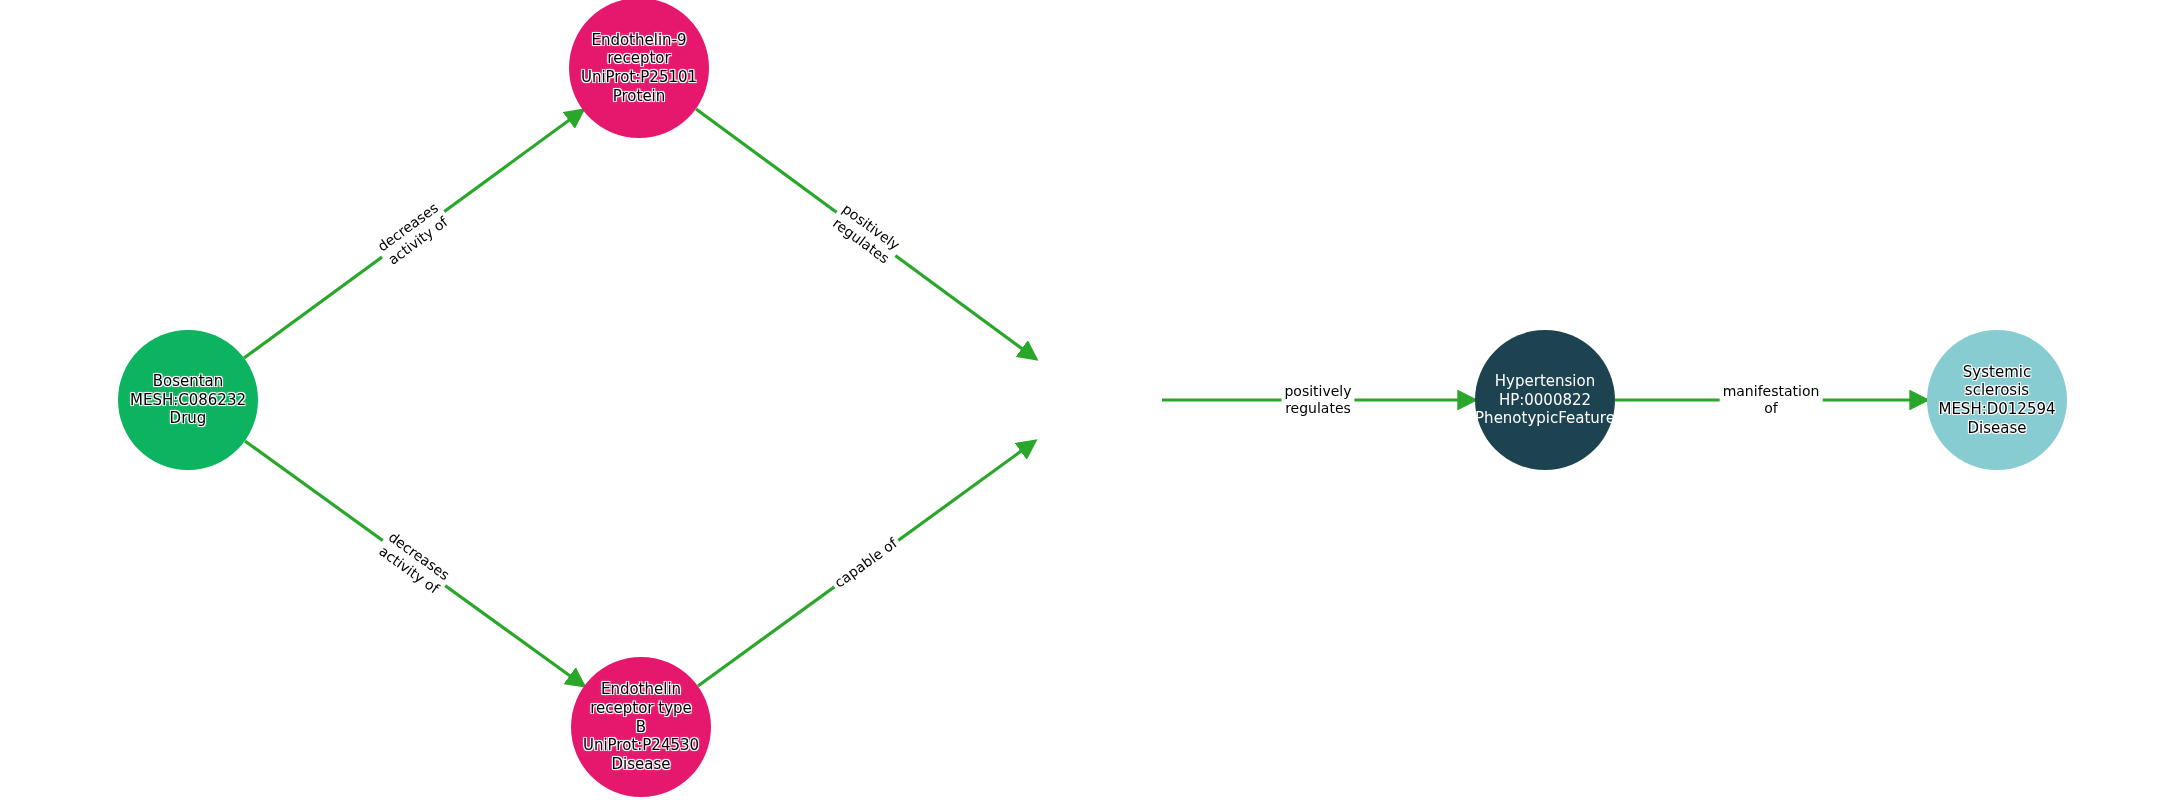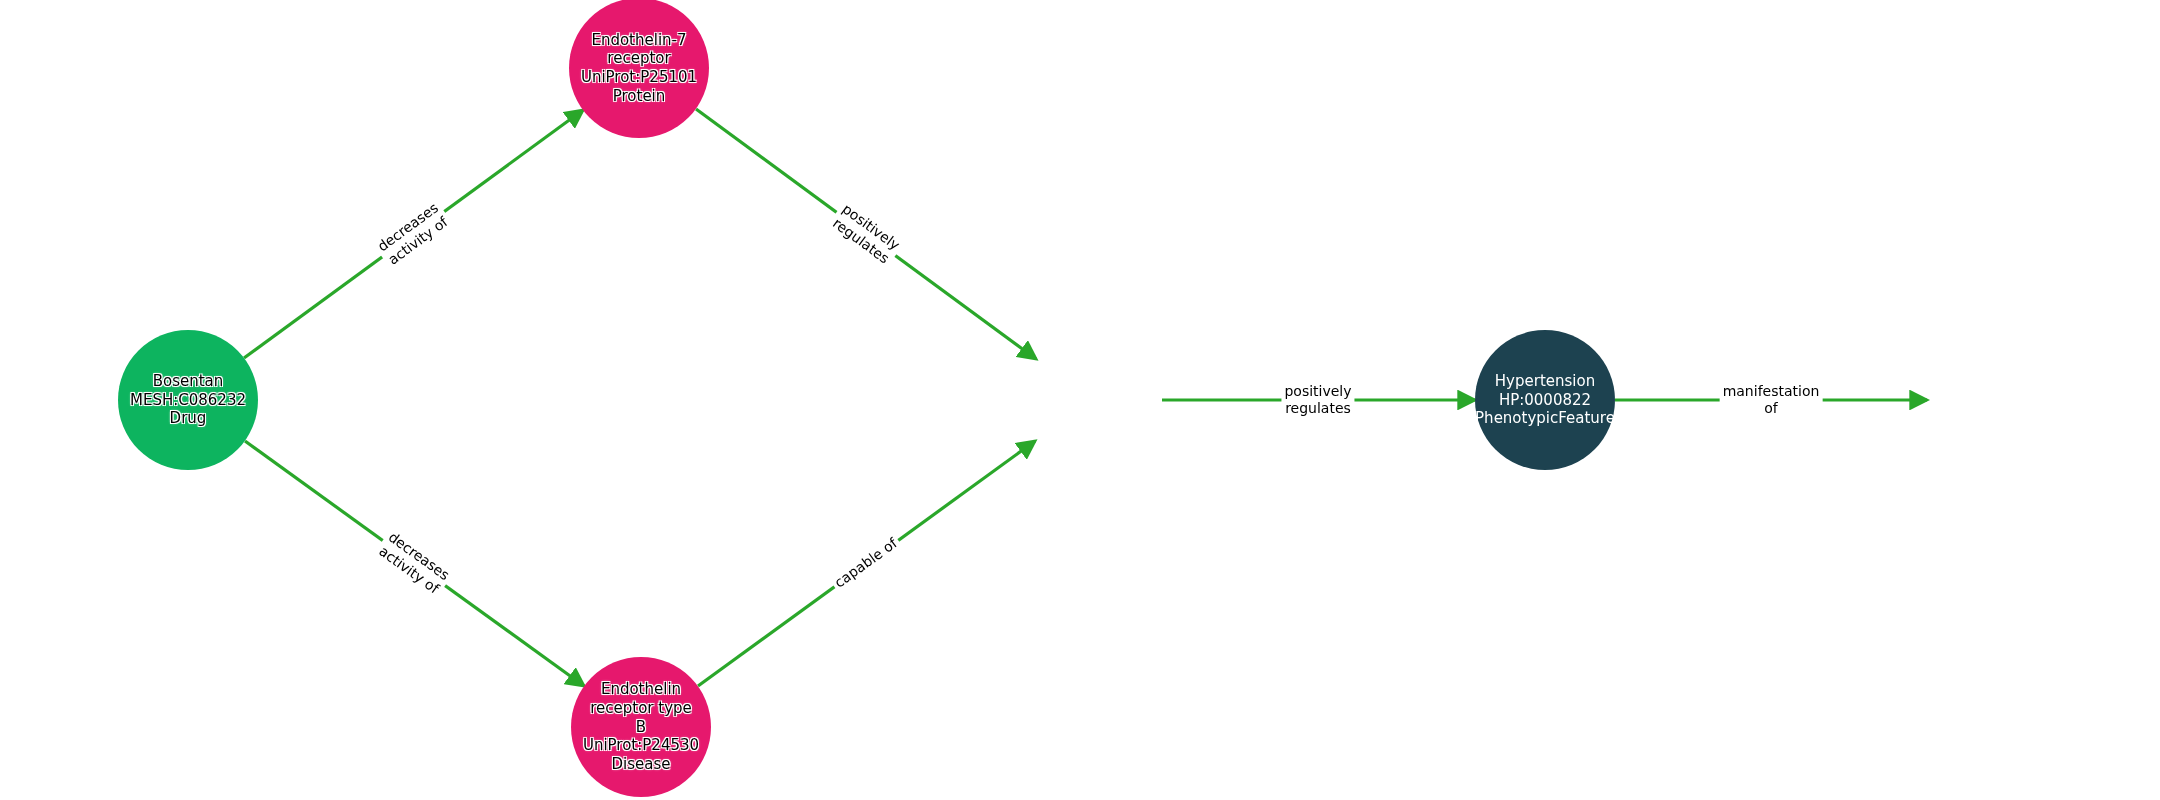--- a/index.html
+++ b/index.html
@@ -97,35 +97,41 @@
   <div class="edge-label edge-label-6">manifestation
 of</div>
 
   <div class="node node-bosentan" style="background: rgb(13, 180, 95);">
     <span class="node-label">Bosentan
 MESH:C086232
 Drug</span>
   </div>
 
   <div class="node node-et1-receptor" style="background: rgb(230, 24, 109);">
-    <span class="node-label">Endothelin-7
+    <span class="node-label">Endothelin-9
 receptor
 UniProt:P25101
 Protein</span>
   </div>
 
   <div class="node node-etb-receptor" style="background: rgb(230, 24, 109);">
     <span class="node-label">Endothelin
 receptor type
 B
 UniProt:P24530
 Disease</span>
   </div>
 
 
   <div class="node node-hypertension dark-node" style="background: rgb(29, 66, 80);">
     <span class="node-label">Hypertension
 HP:0000822
 PhenotypicFeature</span>
   </div>
 
+  <div class="node node-systemic-sclerosis" style="background: rgb(134, 204, 209);">
+    <span class="node-label">Systemic
+sclerosis
+MESH:D012594
+Disease</span>
+  </div>
 
 </div>
 
 </body></html>

